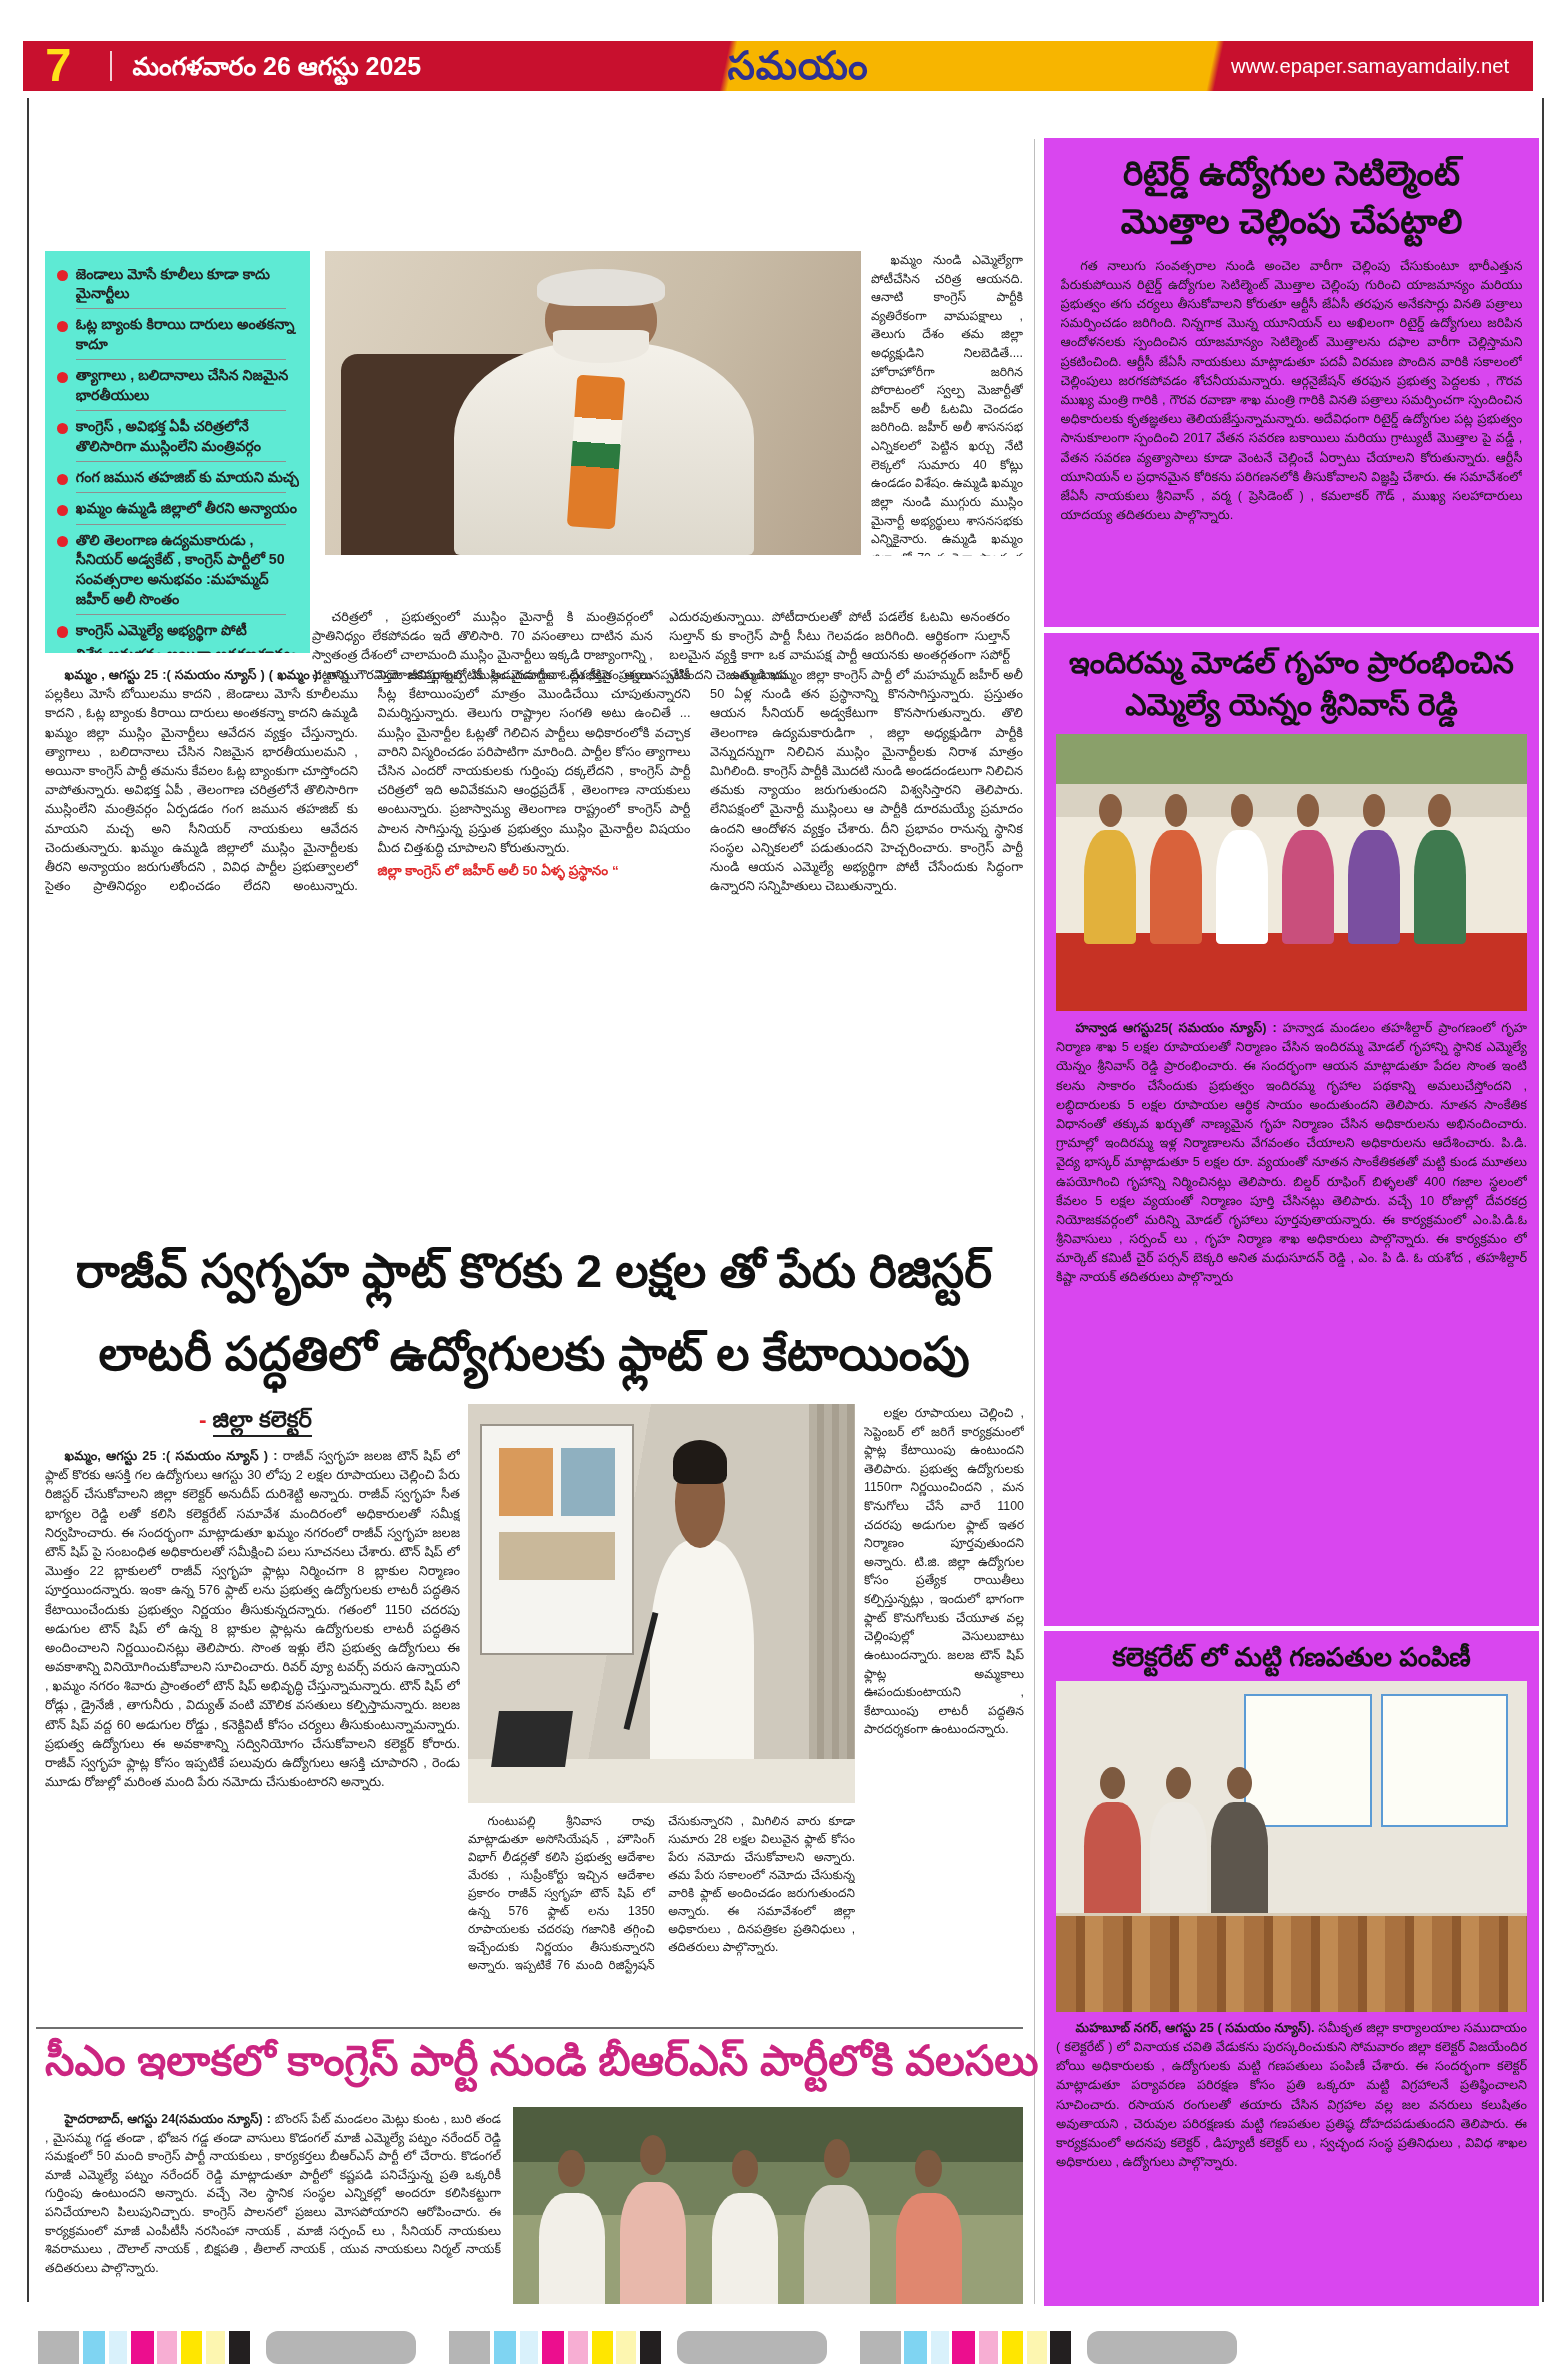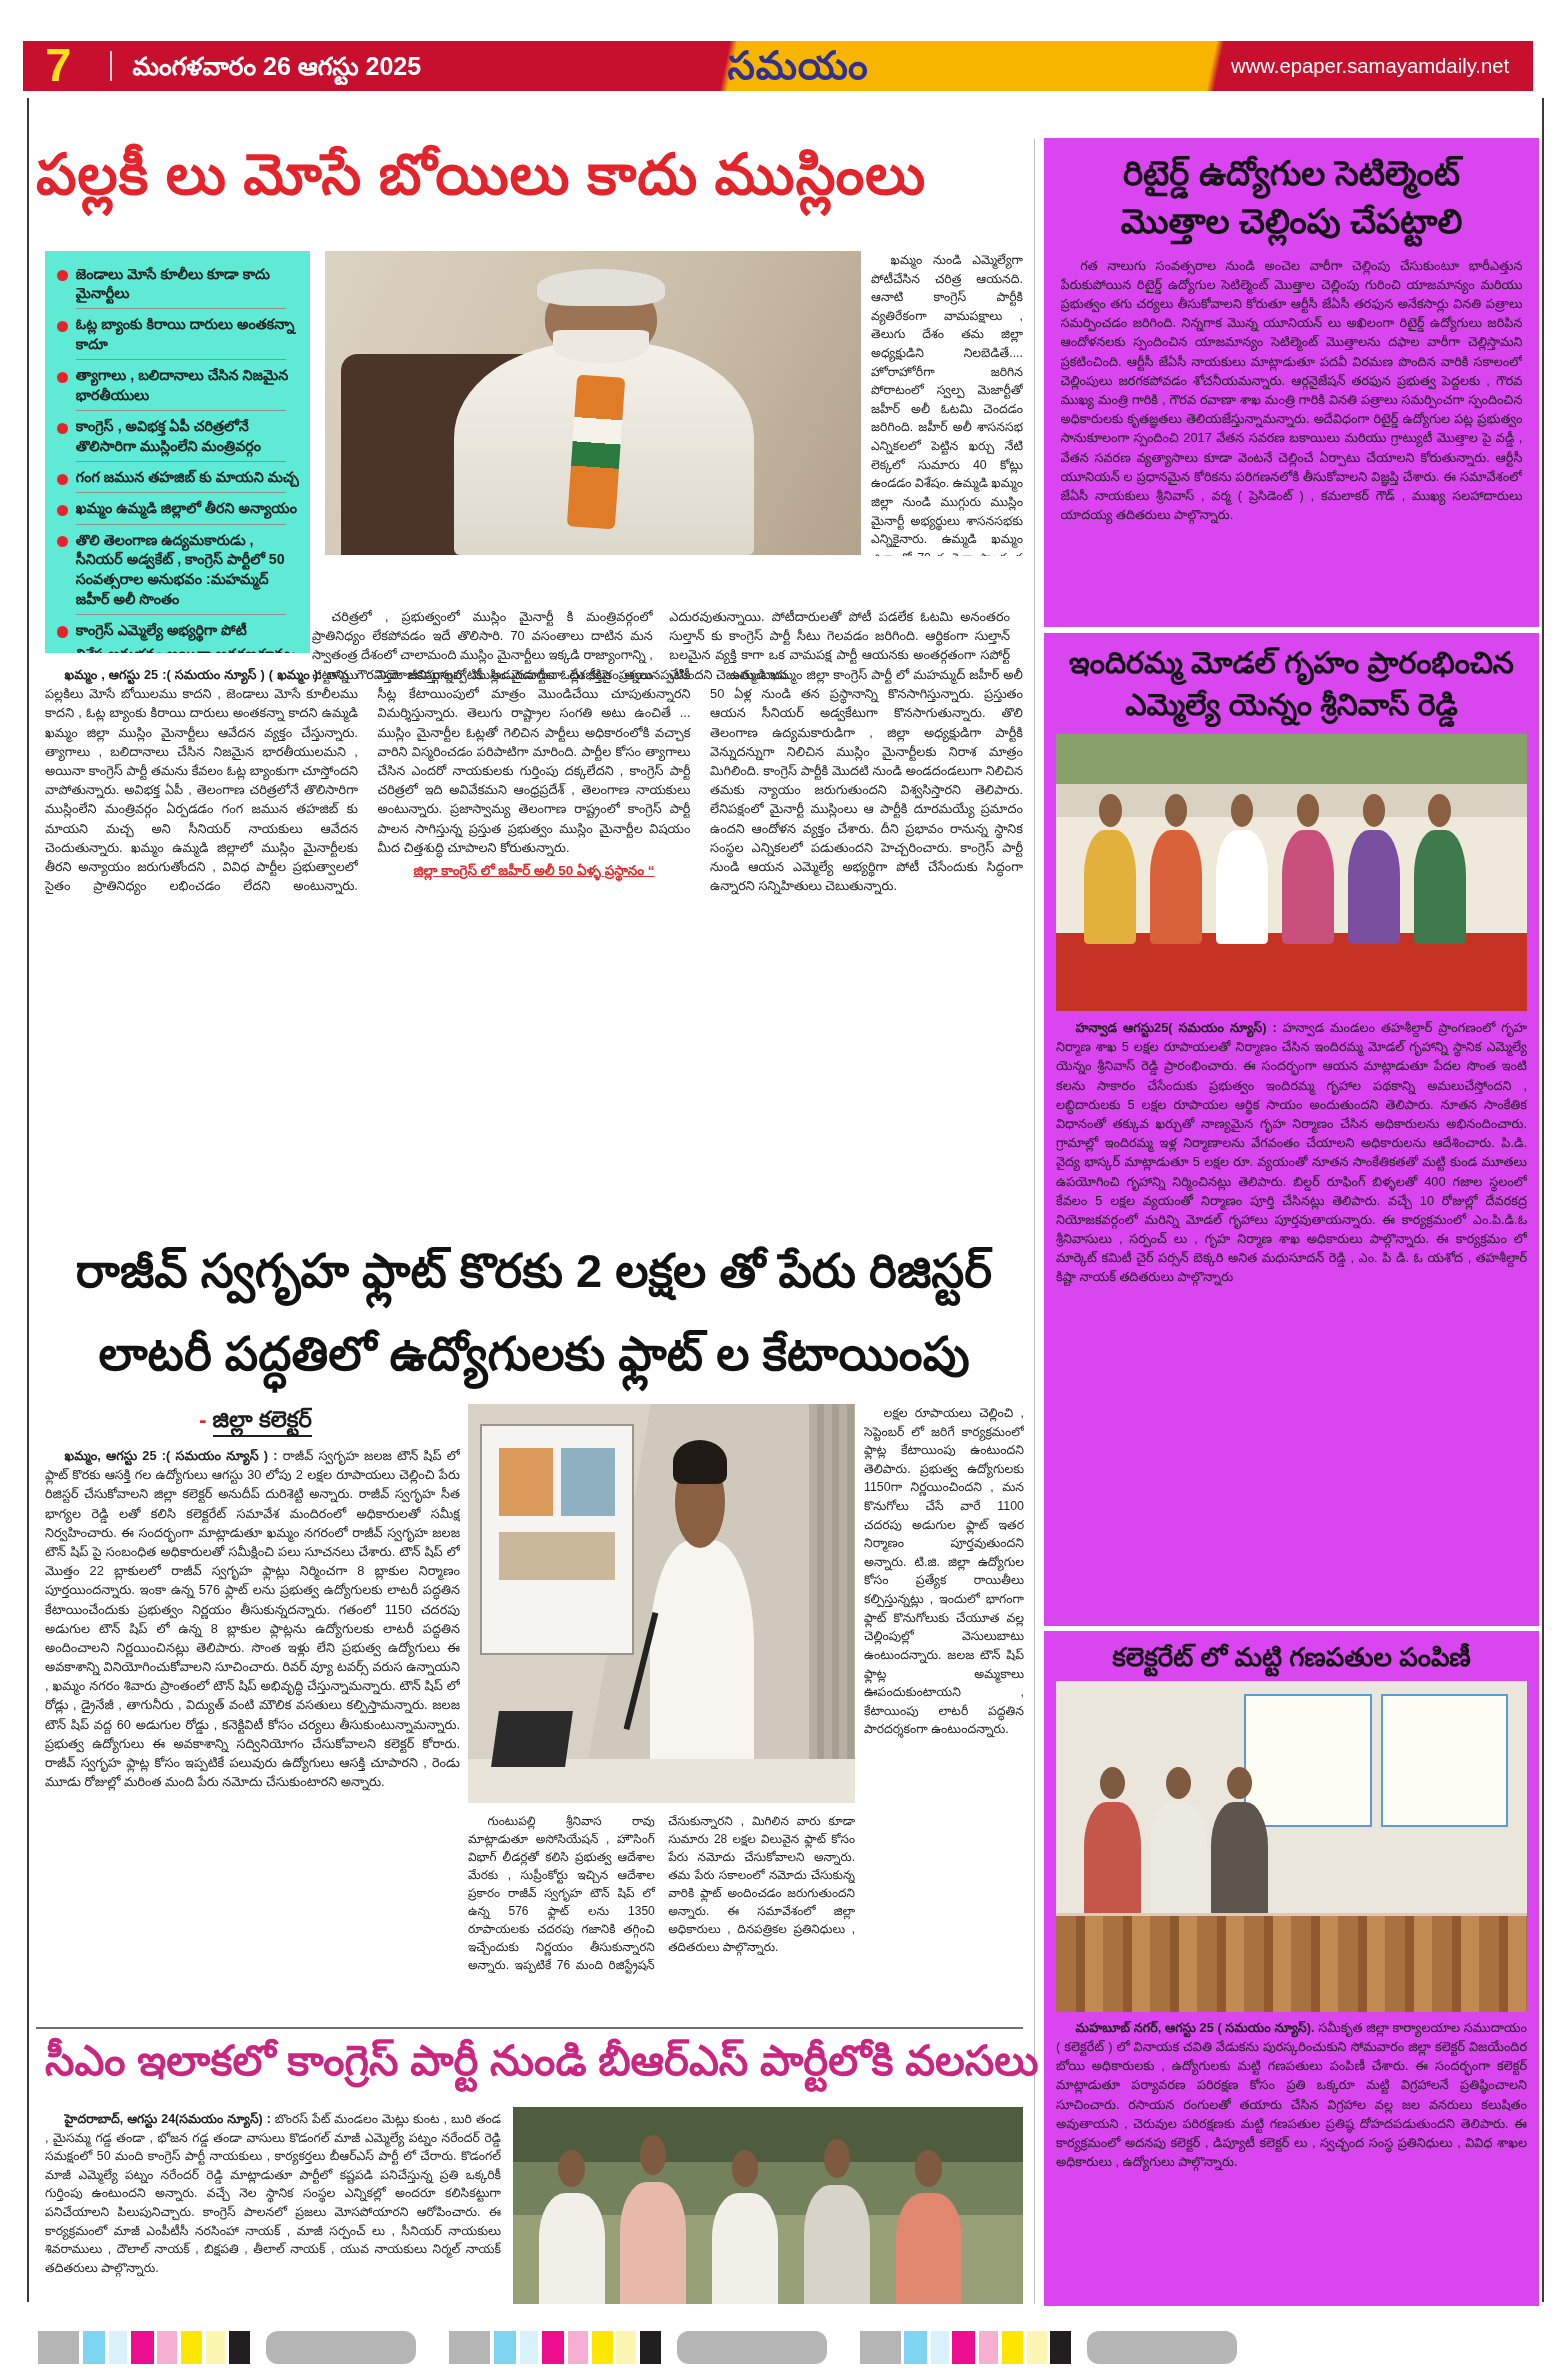--- a/index.html
+++ b/index.html
@@ -52,21 +52,21 @@
               background:linear-gradient(180deg,#e07b28 0 28%,#f5f2ea 28% 44%,#2c7a3f 44% 60%,#e07b28 60% 100%);
               transform:rotate(4deg); border-radius:6px; }
   .p1-head  { left:41%; top:9%; width:21%; height:27%; background:#9b7355; border-radius:50% 50% 46% 46%; }
   .p1-hair  { left:39.5%; top:6%; width:24%; height:12%; background:#e3e0da; border-radius:50% 50% 30% 30%; }
   .p1-beard { left:42.5%; top:26%; width:18%; height:11%; background:#ece8e0; border-radius:10% 10% 50% 50%; }
 
   .s1-side  { position:absolute; left:871px; top:251px; width:152px; height:305px; }
   .s1-side .body-text { font-size:12.4px; height:100%; }
   .s1-under { position:absolute; left:312px; top:563px; width:698px; height:93px; columns:2; column-gap:16.6px;margin-top:44px; }
   .s1-main  { position:absolute; left:45px; top:665px; width:978px; height:561px; columns:3; column-gap:19.6px; }
-  .subhead-red { display:block; text-align:center; color:#e02b2b; font-weight:800; font-size:13.5px; margin:4.5px 0; text-indent:0 !important;text-decoration:underline; }
+  .subhead-red { display:block; color:#e02b2b; font-weight:800; font-size:13.5px; margin:4.5px 0; text-indent:0 !important; }
 
   
   .s2-h1 { position:absolute; left:45px; top:1243px; width:978px; text-align:center; font-size:47px; font-weight:800; color:#121212; white-space:nowrap; }
   .s2-h2 { position:absolute; left:45px; top:1326px; width:978px; text-align:center; font-size:47px; font-weight:800; color:#121212; white-space:nowrap; }
   .s2-byline { position:absolute; left:45px; top:1407px; width:421px; text-align:center; font-size:22.6px; font-weight:800; }
   .s2-byline .dash { color:#e4232b; margin-right:6px; }
   .s2-byline .btext { border-bottom:2.3px solid #222; padding-bottom:3px; }
   .s2-left  { position:absolute; left:45px;  top:1446px; width:415px; height:557px; }
   .s2-left .body-text { height:100%; }
   .s2-right { position:absolute; left:864px; top:1404px; width:160px; height:599px; }
@@ -145,21 +145,20 @@
     <div class="hdr-sep"></div>
     <div class="hdr-date">మంగళవారం 26 ఆగస్టు 2025</div>
     <div class="masthead">సమయం</div>
     <div class="website">www.epaper.samayamdaily.net</div>
   </div>
 
   <div class="rule-v left"></div>
   <div class="rule-v right"></div>
   <div class="rule-v mid"></div>
 
-  <div class="s1-headline">పల్లకీ లు మోసే బోయిలు కాదు ముస్లింలు</div>
 
   <div class="s1-bullets">
     <div class="bullet">
         <span class="dot"></span>
         <span class="btxt">జెండాలు మోసే కూలీలు కూడా కాదు మైనార్టీలు</span>
       </div>
       <div class="bsep"></div>
     <div class="bullet">
         <span class="dot"></span>
         <span class="btxt">ఓట్ల బ్యాంకు కిరాయి దారులు అంతకన్నా కాదూ</span>

